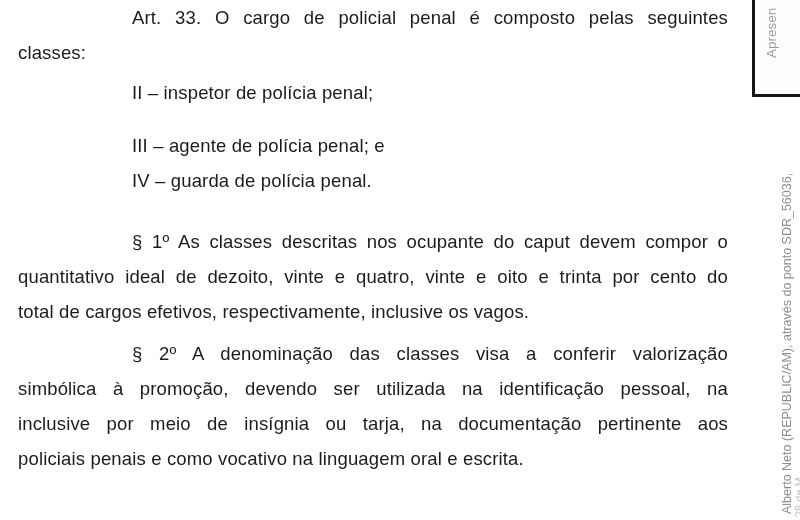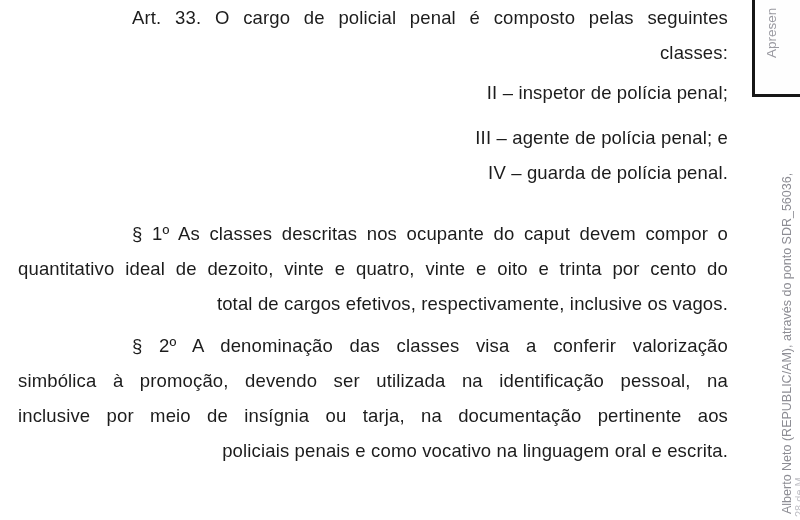--- a/index.html
+++ b/index.html
@@ -15,21 +15,21 @@
     position: absolute;
     left: 18px;
     top: 0;
     width: 710px;
     font-size: 18.5px;
     line-height: 35px;
     color: #1c1c1c;
     letter-spacing: 0.15px;
   }
   .para { margin: 0; }
-  .ln { text-align: right; }
+  .ln { text-align: left; }
   .indent { padding-left: 114px; }
   .just { text-align: justify; text-align-last: justify; }
   .stamp-box {
     position: absolute;
     left: 752px;
     top: -9px;
     width: 70px;
     height: 100px;
     border: 3px solid #161616;
     background: #fefefe;
@@ -67,21 +67,21 @@
 <div class="page">
 
   <div class="body-text">
 
     <div class="para" style="margin-bottom:5px">
       <div class="ln indent just">Art. 33. O cargo de policial penal é composto pelas seguintes</div>
       <div class="ln">classes:</div>
     </div>
 
 
-    <div class="para" style="margin-bottom:10px">
+    <div class="para" style="margin-bottom:18px">
       <div class="ln indent">II – inspetor de polícia penal;</div>
     </div>
 
     <div class="para" style="margin-bottom:0">
       <div class="ln indent">III – agente de polícia penal; e</div>
     </div>
 
     <div class="para" style="margin-bottom:26px">
       <div class="ln indent">IV – guarda de polícia penal.</div>
     </div>

